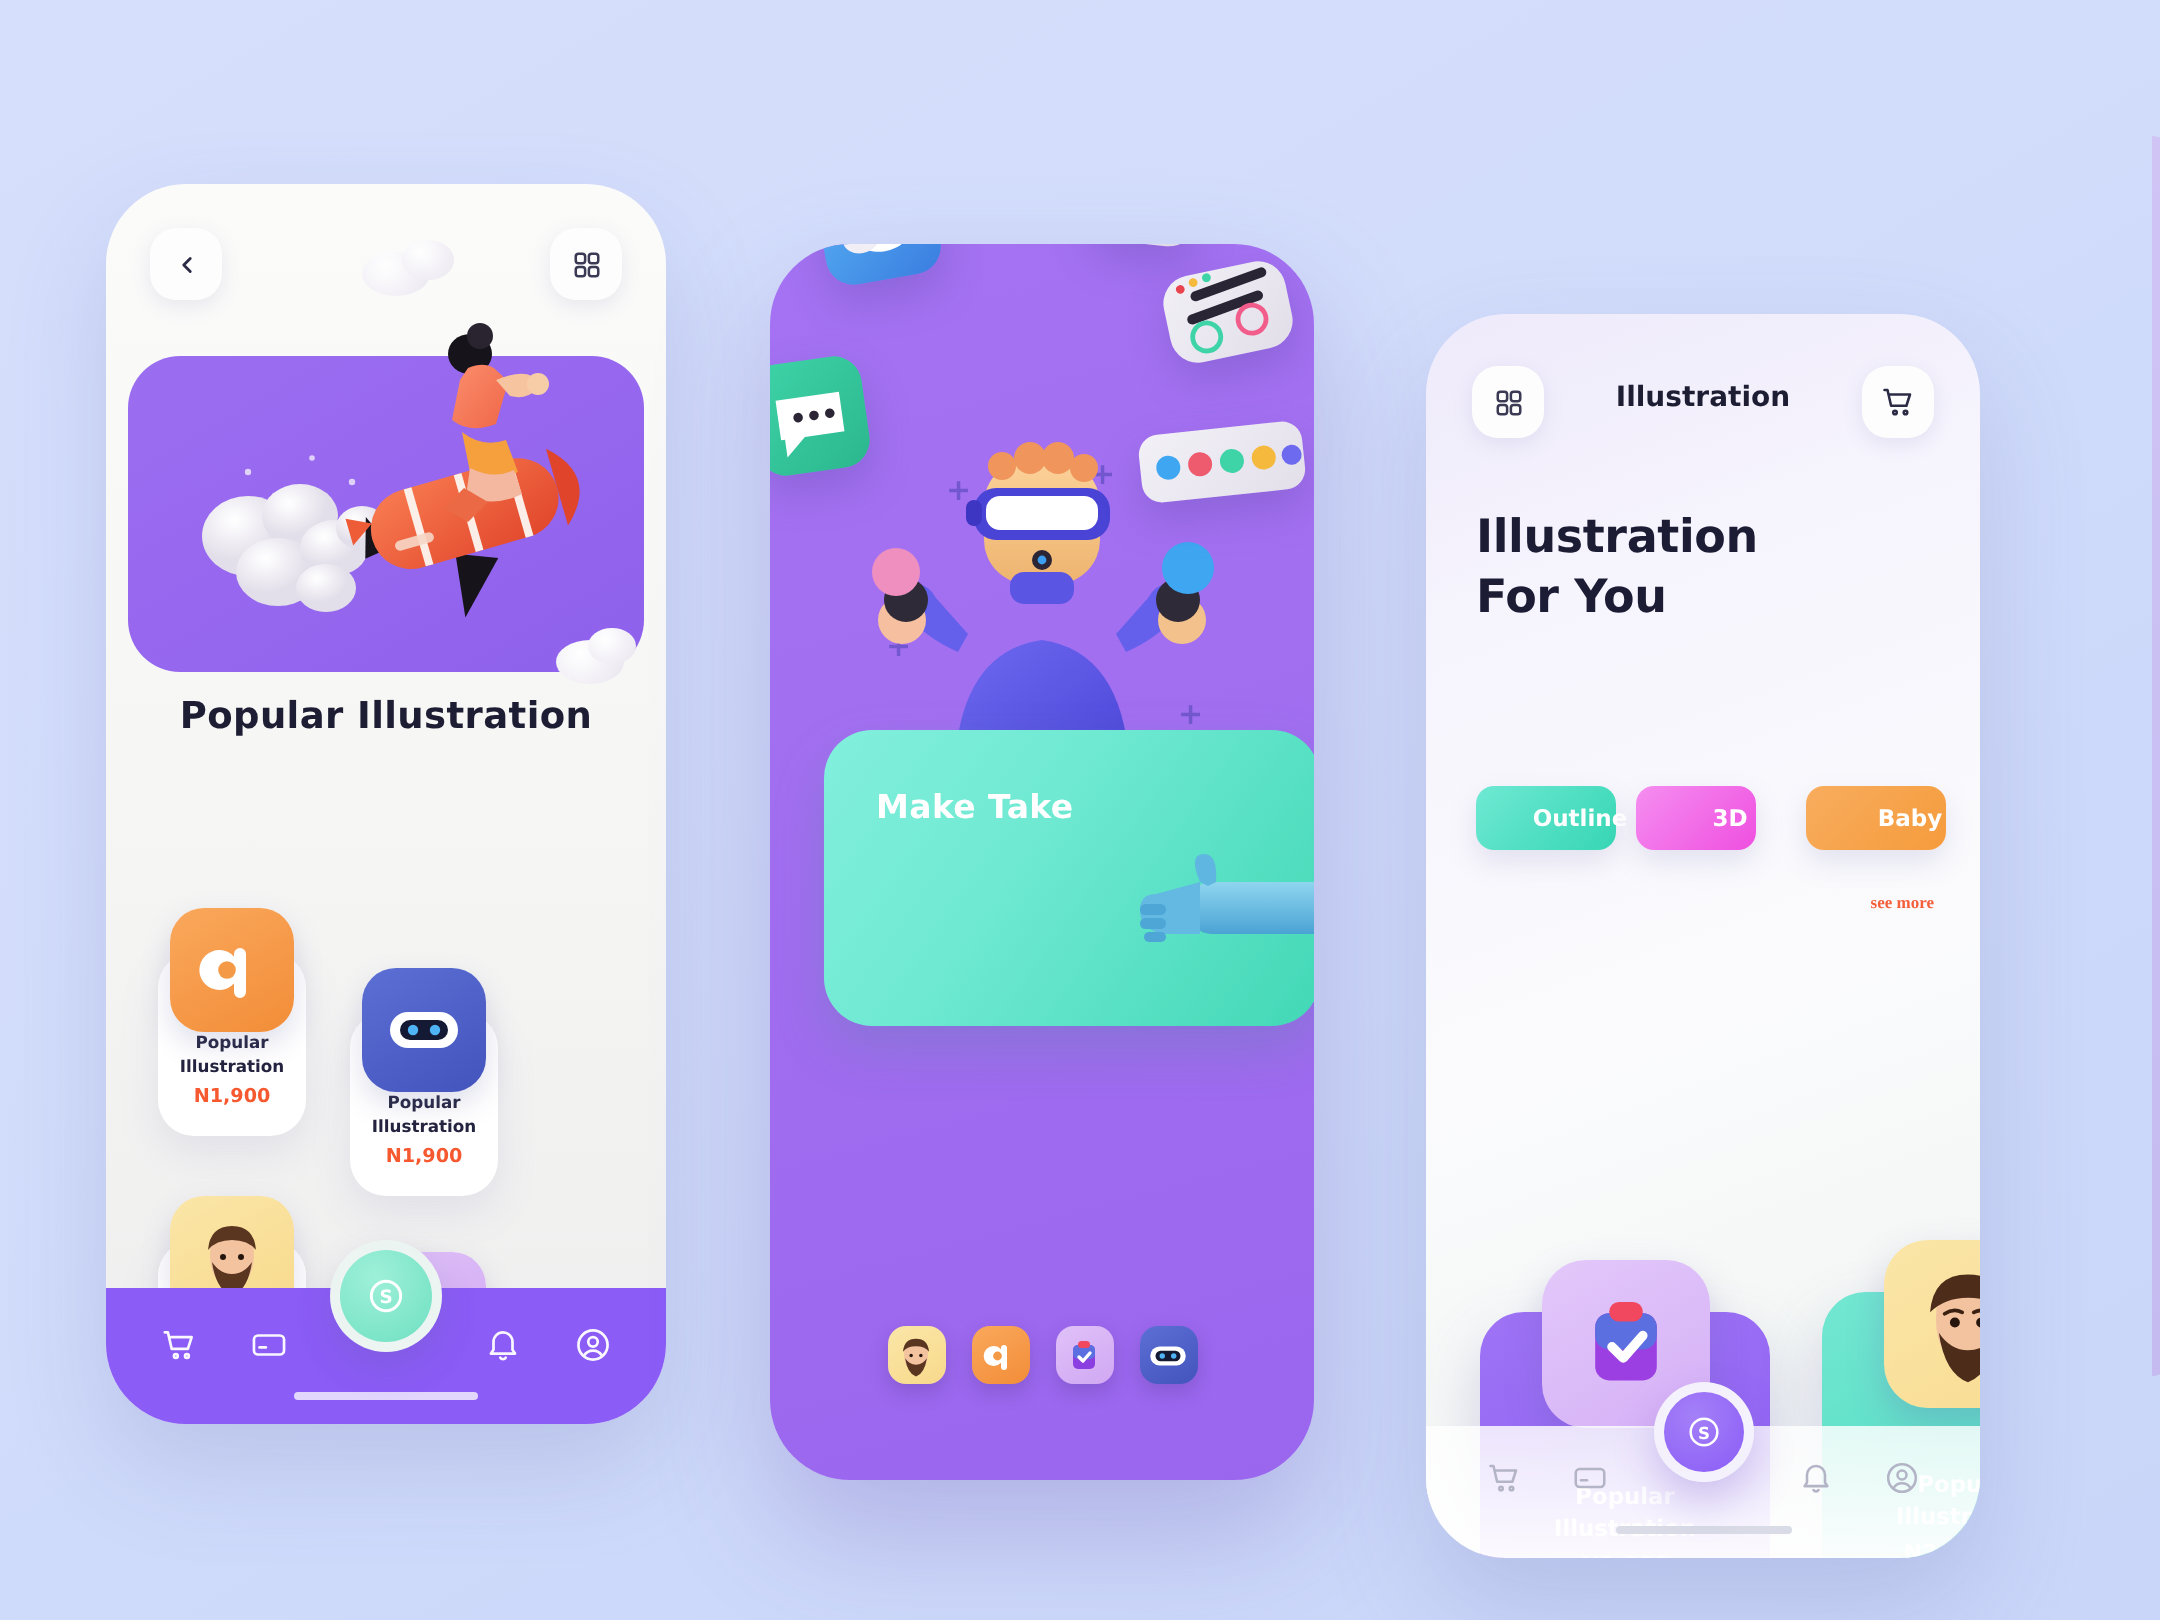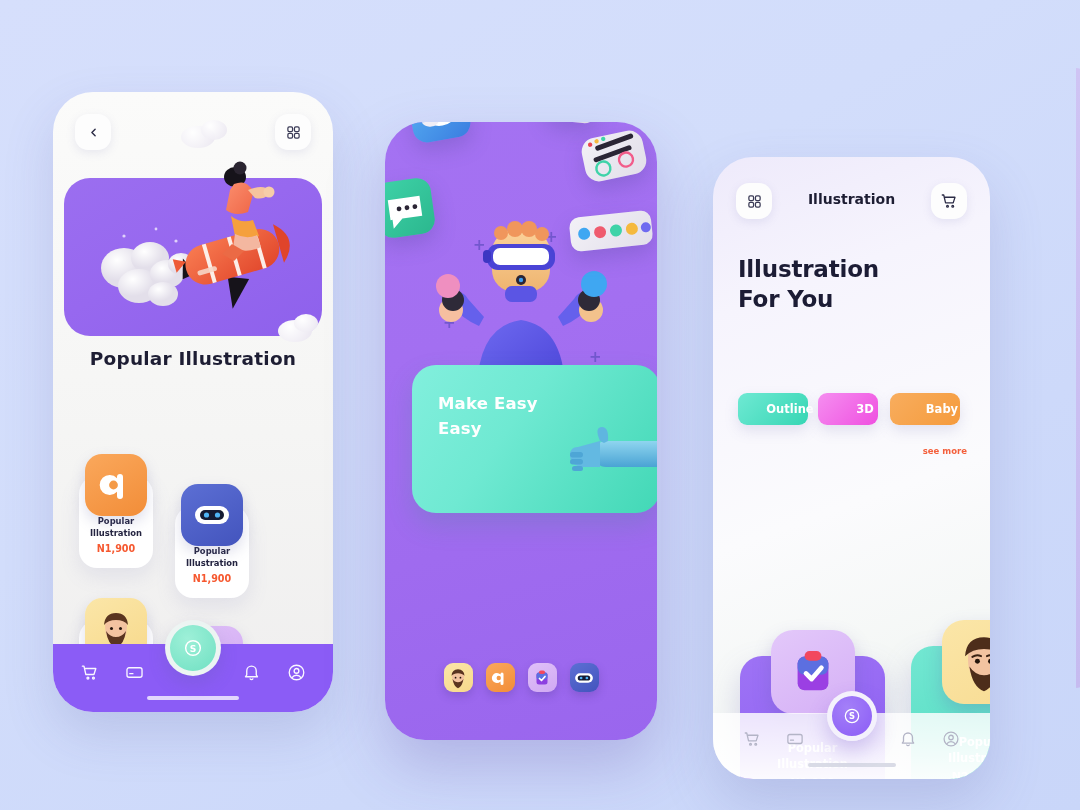--- a/index.html
+++ b/index.html
@@ -134,22 +134,22 @@
   }
   #search-input { border:0; outline:0; background:transparent; font-size:10.5px;
                   color:#8b8ba3; font-family:inherit; width:100%; }
 
   .chip { position:absolute; top:236px; height:32px; border-radius:9px;
           display:flex; align-items:center; justify-content:center;
           color:#fff; font-size:11.5px; font-weight:700;
           box-shadow:0 6px 14px rgba(120,120,180,.18);padding-left:34px; }
   #chip-outline { left:25px;  width:70px; background:linear-gradient(135deg,#6fe9d3,#36d6b4); }
   #chip-3d      { left:105px; width:60px; background:linear-gradient(135deg,#f58ef0,#ef4fe0); }
-  #chip-baby    { left:177px; width:70px; background:linear-gradient(135deg,#f8ad5e,#f59b3c); }
-  #see-more { position:absolute; right:23px; top:289px; font-size:8.5px; font-weight:700; color:#f4603c; }
+  #chip-baby    { left:190px; width:70px; background:linear-gradient(135deg,#f8ad5e,#f59b3c); }
+  #see-more { position:absolute; right:23px; top:289px; font-size:8.5px; font-weight:700; color:#f4603c;font-family:Liberation Serif, serif; }
 
   .bigcard { position:absolute; border-radius:22px; text-align:center; color:#fff;
              box-shadow:0 14px 30px rgba(110,100,180,.26); }
   .bigcard .bthumb { position:absolute; left:50%; transform:translateX(-50%); top:-26px;
                      width:84px; height:84px; border-radius:22px;
                      display:flex; align-items:center; justify-content:center; overflow:hidden;
                      box-shadow:0 8px 18px rgba(100,90,170,.25); }
   .bigcard .bname { font-size:11.4px; font-weight:700; line-height:16px; }
   .bigcard .bprice { font-size:11px; font-weight:700; margin-top:4px; }
   #bigcard-1 { left:27px; top:499px; width:145px; height:169px;
@@ -473,22 +473,21 @@
         <path d="M12 18 h32 v20 h-20 l-10 9 v-9 h-2z" fill="#ffffff"></path>
         <g fill="#2b2535">
             <circle cx="22" cy="28" r="2.4"></circle>
             <circle cx="30" cy="28" r="2.4"></circle>
             <circle cx="38" cy="28" r="2.4"></circle>
           </g>
       </svg>
     </div>
 
     <div class="p2-banner">
-      <div class="bt">Make Easy</div>
-      <div class="bt">Easy</div>
+      <div class="bt">Make Take</div>
       <svg style="position:absolute; right:-18px; bottom:26px;" width="130" height="60" viewBox="0 0 130 60">
         <defs>
             <linearGradient id="g-arm" x1="0" y1="0" x2="0" y2="1">
               <stop offset="0" stop-color="#8fd5ef"></stop>
               <stop offset="1" stop-color="#4aa3d4"></stop>
             </linearGradient>
           </defs>
         <rect x="46" y="14" width="82" height="26" rx="12" fill="url(#g-arm)"></rect>
         <path d="M52 14 q-6 -14 2 -14 q7 0 6 14 l-4 2z" fill="#5fb6e0"></path>
         <path d="M30 20 q-8 0 -8 8 q0 10 12 12 l18 0 l0 -26 z" fill="#63b9e2"></path>

